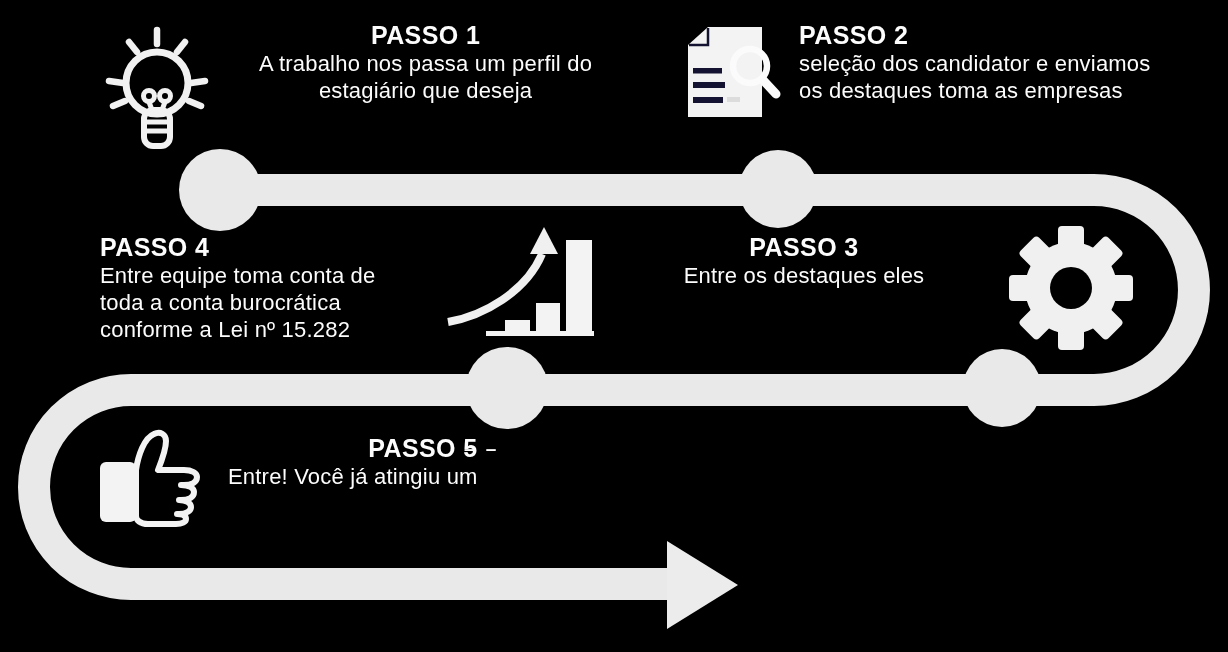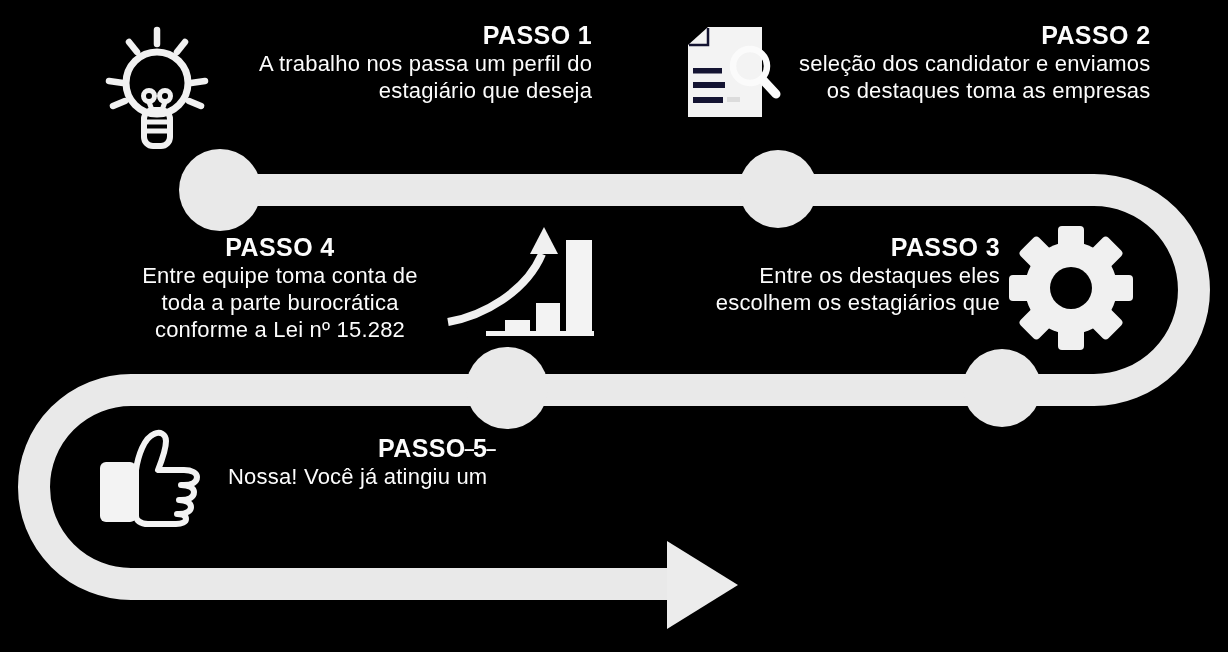--- a/index.html
+++ b/index.html
@@ -23,24 +23,24 @@
     font-size:22px;
     line-height:27px;
     letter-spacing:0.2px;
   }
   .step .title{
     font-size:25px;
     font-weight:bold;
     line-height:30px;
     letter-spacing:0.4px;
   }
-  .step1{left:259px;top:20px;text-align:right;}
-  .step2{left:799px;top:20px;text-align:right;}
-  .step3{left:640px;top:232px;width:360px;text-align:right;}
-  .step4{left:100px;top:232px;width:360px;text-align:center;}
+  .step1{left:259px;top:20px;text-align:center;}
+  .step2{left:799px;top:20px;text-align:left;}
+  .step3{left:624px;top:232px;width:360px;text-align:center;}
+  .step4{left:100px;top:232px;width:360px;text-align:left;}
   .step5{left:228px;top:433px;text-align:right;}
   .dash5{
     position:absolute;left:464px;top:438px;
     color:#fcfcfc;font-weight:bold;font-size:19px;letter-spacing:3px;
   }
 </style>
 </head>
 <body>
 
 <div class="canvas">
@@ -148,29 +148,28 @@
 
   <div class="step step2">
     <div class="title">PASSO 2</div>
     <div>seleção dos candidator e enviamos</div>
     <div>os destaques toma as empresas</div>
   </div>
 
   <div class="step step3">
     <div class="title">PASSO 3</div>
     <div>Entre os destaques eles</div>
-    <div>escolhem os estagiários que</div>
   </div>
 
   <div class="step step4">
     <div class="title">PASSO 4</div>
     <div>Entre equipe toma conta de</div>
-    <div>toda a parte burocrática</div>
+    <div>toda a conta burocrática</div>
     <div>conforme a Lei nº 15.282</div>
   </div>
 
   <div class="step step5">
     <div class="title">PASSO 5</div>
-    <div>Nossa! Você já atingiu um</div>
+    <div>Entre! Você já atingiu um</div>
   </div>
   <div class="dash5">– –</div>
 
 </div>
 
 </body></html>

